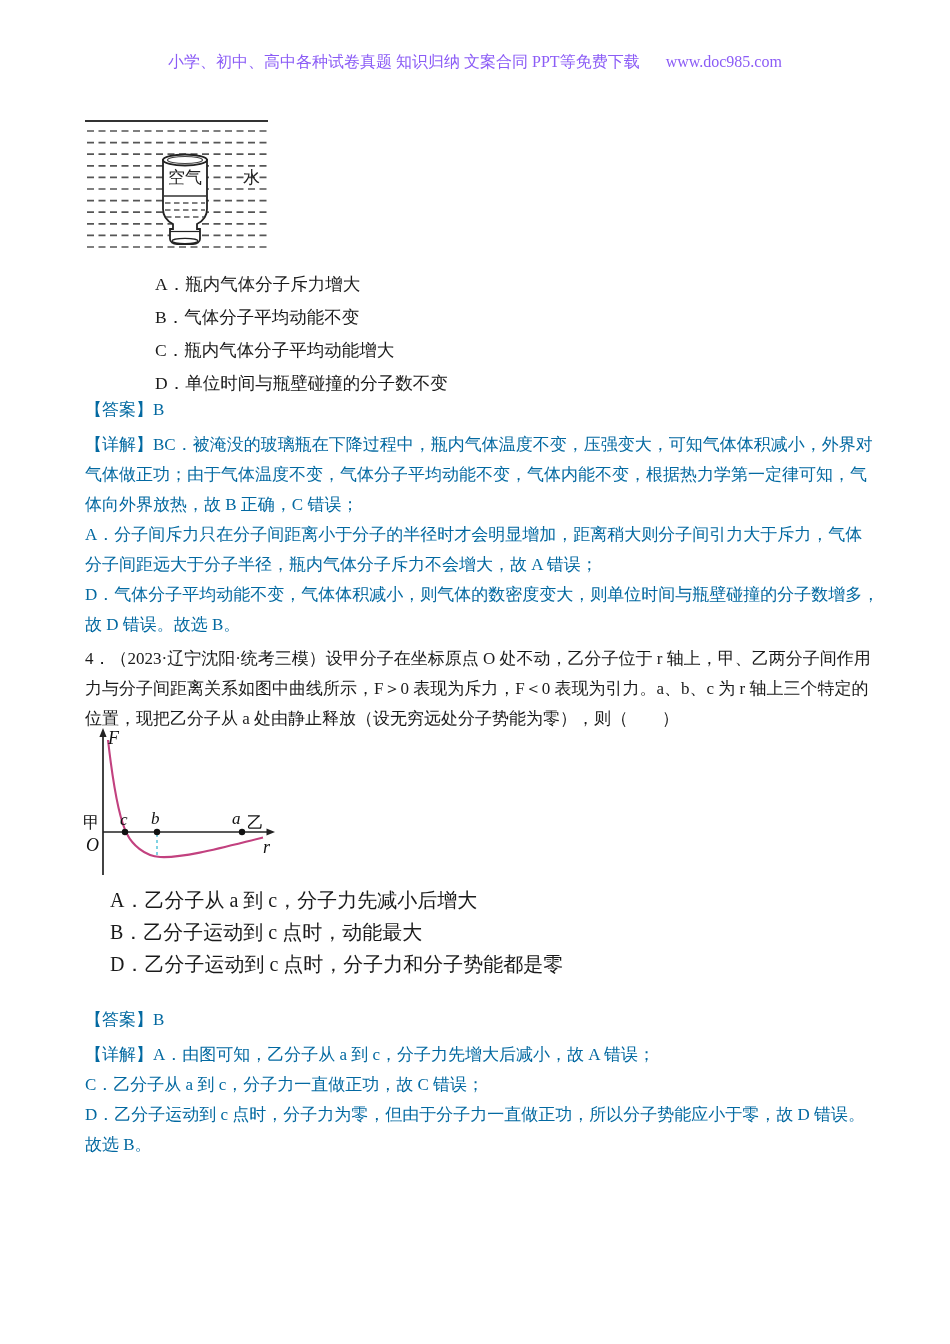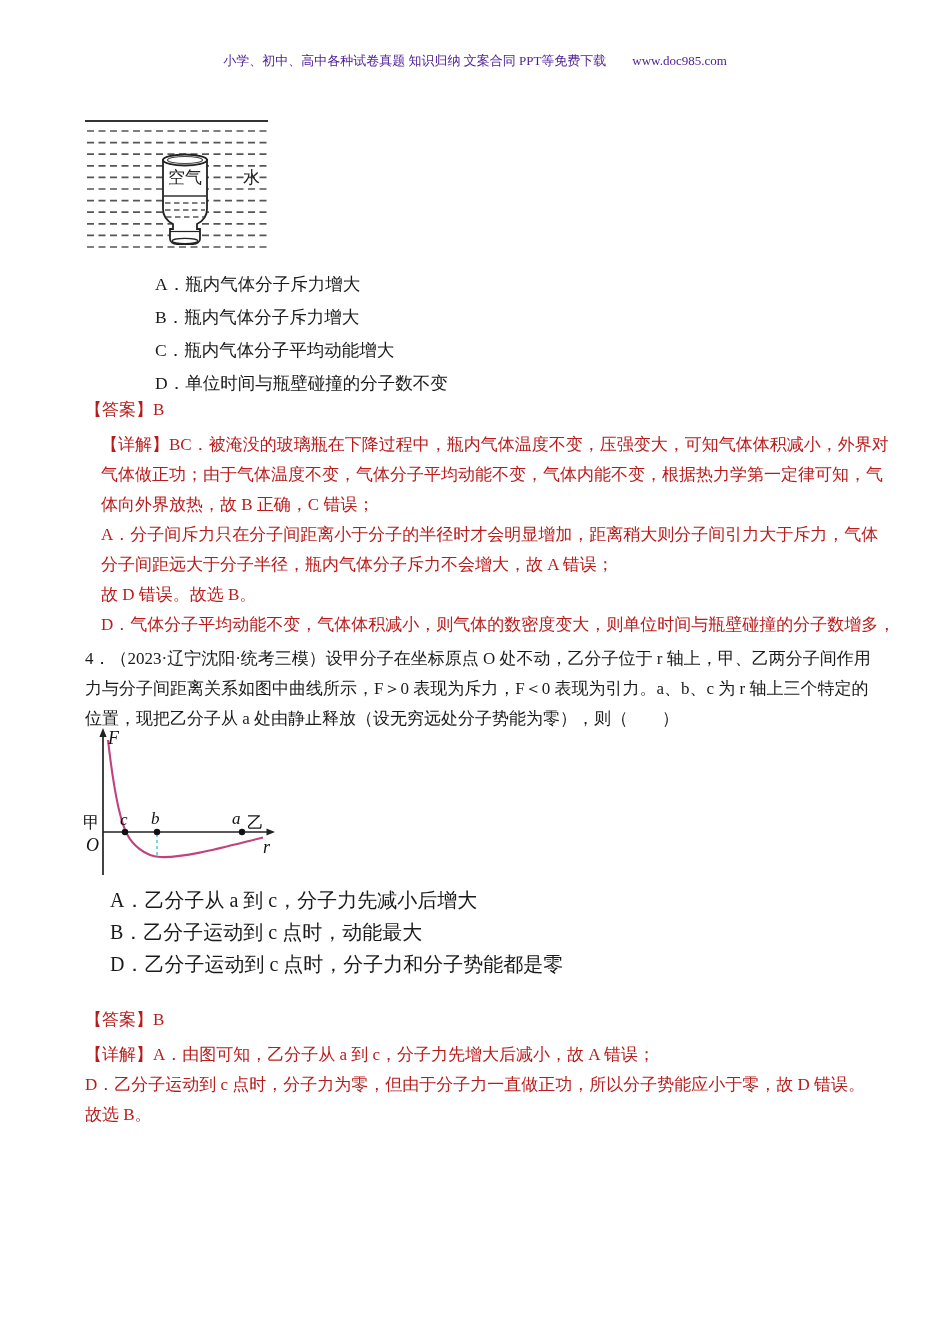--- a/index.html
+++ b/index.html
@@ -4,27 +4,27 @@
 <style>
   html,body{margin:0;padding:0;background:#fff;}
   .page{
     position:relative;width:950px;height:1344px;background:#ffffff;
     font-family:"Liberation Serif","DejaVu Serif",serif;
     color:#1a1a1a;overflow:hidden;
   }
   .abs{position:absolute;white-space:nowrap;}
   .header{
     top:52px;left:0;width:950px;text-align:center;
-    font-size:13px;color:#4c1d95;
+    font-size:16px;color:#8b5cf6;
   }
   .header .gap{display:inline-block;width:26px;}
   .line{white-space:nowrap;height:30px;line-height:30px;font-size:17px;}
   .optline{white-space:nowrap;height:33px;line-height:33px;font-size:17.5px;}
   .opt4line{white-space:nowrap;height:32px;line-height:32px;font-size:20px;}
-  .red{color:#b91c1c;}
+  .red{color:#0369a1;}
   .ansline{font-size:17px;}
   svg text{font-family:"Liberation Serif","DejaVu Serif",serif;}
   .fig-label{font-size:17px;fill:#222;}
   .math{font-style:italic;}
 </style>
 </head>
 <body>
 
 <div class="page">
 
@@ -69,35 +69,35 @@
       <line x1="85" y1="119.5" x2="115" y2="119.5" stroke="#222" stroke-width="1.2"></line>
       <ellipse cx="100" cy="129" rx="13" ry="2.6" fill="none" stroke="#222" stroke-width="1.2"></ellipse>
 
       <text x="83" y="71" class="fig-label">空气</text>
       <text x="158" y="71" class="fig-label">水</text>
     </svg>
   </div>
 
   <div class="abs" style="left:110px;top:268px;margin-left:45px;">
     <div class="optline">A．瓶内气体分子斥力增大</div>
-    <div class="optline">B．瓶内气体分子斥力增大</div>
+    <div class="optline">B．气体分子平均动能不变</div>
     <div class="optline">C．瓶内气体分子平均动能增大</div>
     <div class="optline">D．单位时间与瓶壁碰撞的分子数不变</div>
   </div>
 
   <div class="abs red ansline" style="left:85px;top:398px;">【答案】B</div>
 
-  <div class="abs red" style="left:101px;top:430px;">
+  <div class="abs red" style="left:85px;top:430px;">
     <div class="line">【详解】BC．被淹没的玻璃瓶在下降过程中，瓶内气体温度不变，压强变大，可知气体体积减小，外界对</div>
     <div class="line">气体做正功；由于气体温度不变，气体分子平均动能不变，气体内能不变，根据热力学第一定律可知，气</div>
     <div class="line">体向外界放热，故 B 正确，C 错误；</div>
     <div class="line">A．分子间斥力只在分子间距离小于分子的半径时才会明显增加，距离稍大则分子间引力大于斥力，气体</div>
     <div class="line">分子间距远大于分子半径，瓶内气体分子斥力不会增大，故 A 错误；</div>
+    <div class="line">D．气体分子平均动能不变，气体体积减小，则气体的数密度变大，则单位时间与瓶壁碰撞的分子数增多，</div>
     <div class="line">故 D 错误。故选 B。</div>
-    <div class="line">D．气体分子平均动能不变，气体体积减小，则气体的数密度变大，则单位时间与瓶壁碰撞的分子数增多，</div>
   </div>
 
   <div class="abs" style="left:85px;top:644px;">
     <div class="line">4．（2023·辽宁沈阳·统考三模）设甲分子在坐标原点 O 处不动，乙分子位于 r 轴上，甲、乙两分子间作用</div>
     <div class="line">力与分子间距离关系如图中曲线所示，F＞0 表现为斥力，F＜0 表现为引力。a、b、c 为 r 轴上三个特定的</div>
     <div class="line">位置，现把乙分子从 a 处由静止释放（设无穷远处分子势能为零），则（　　）</div>
   </div>
 
   <div class="abs" style="left:75px;top:727px;">
     <svg width="215" height="150" viewBox="0 0 215 150">
@@ -129,17 +129,18 @@
   <div class="abs" style="left:110px;top:884px;">
     <div class="opt4line">A．乙分子从 a 到 c，分子力先减小后增大</div>
     <div class="opt4line">B．乙分子运动到 c 点时，动能最大</div>
     <div class="opt4line">D．乙分子运动到 c 点时，分子力和分子势能都是零</div>
   </div>
 
   <div class="abs red ansline" style="left:85px;top:1008px;">【答案】B</div>
 
   <div class="abs red" style="left:85px;top:1040px;">
     <div class="line">【详解】A．由图可知，乙分子从 a 到 c，分子力先增大后减小，故 A 错误；</div>
+    <div class="line">C．乙分子从 a 到 c，分子力一直做正功，故 C 错误；</div>
     <div class="line">D．乙分子运动到 c 点时，分子力为零，但由于分子力一直做正功，所以分子势能应小于零，故 D 错误。</div>
     <div class="line">故选 B。</div>
   </div>
 
 </div>
 
 </body></html>

